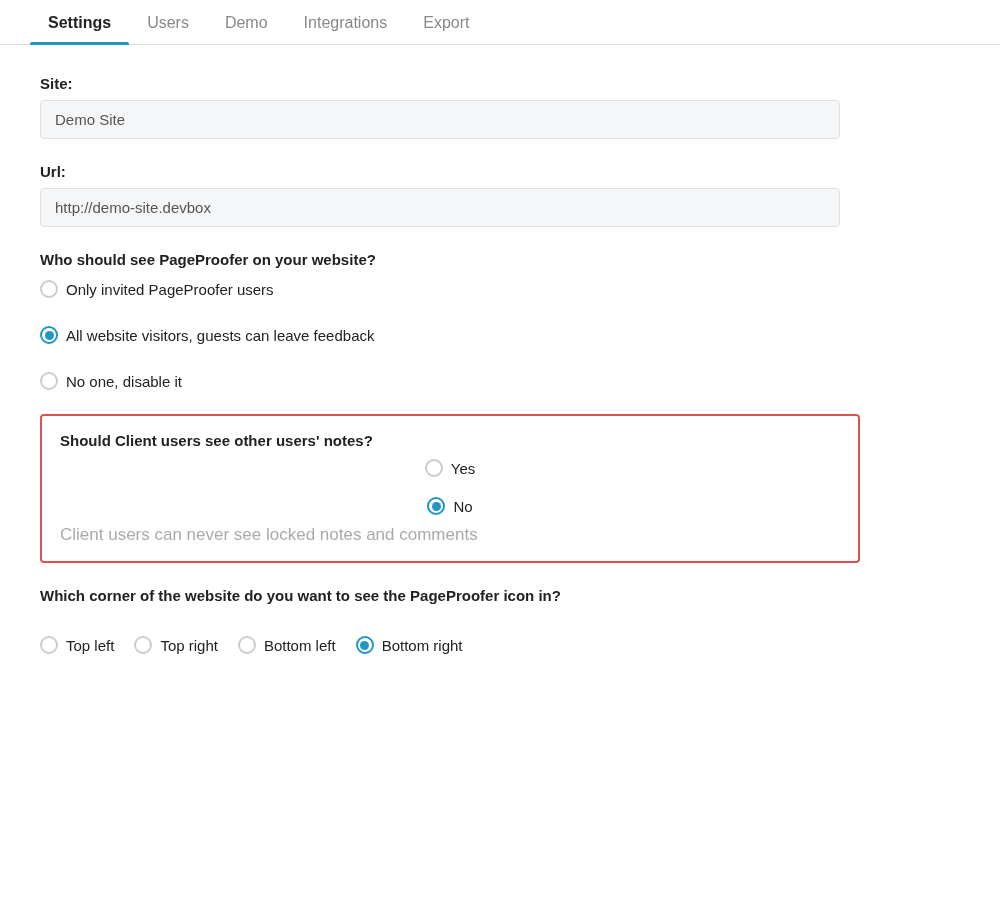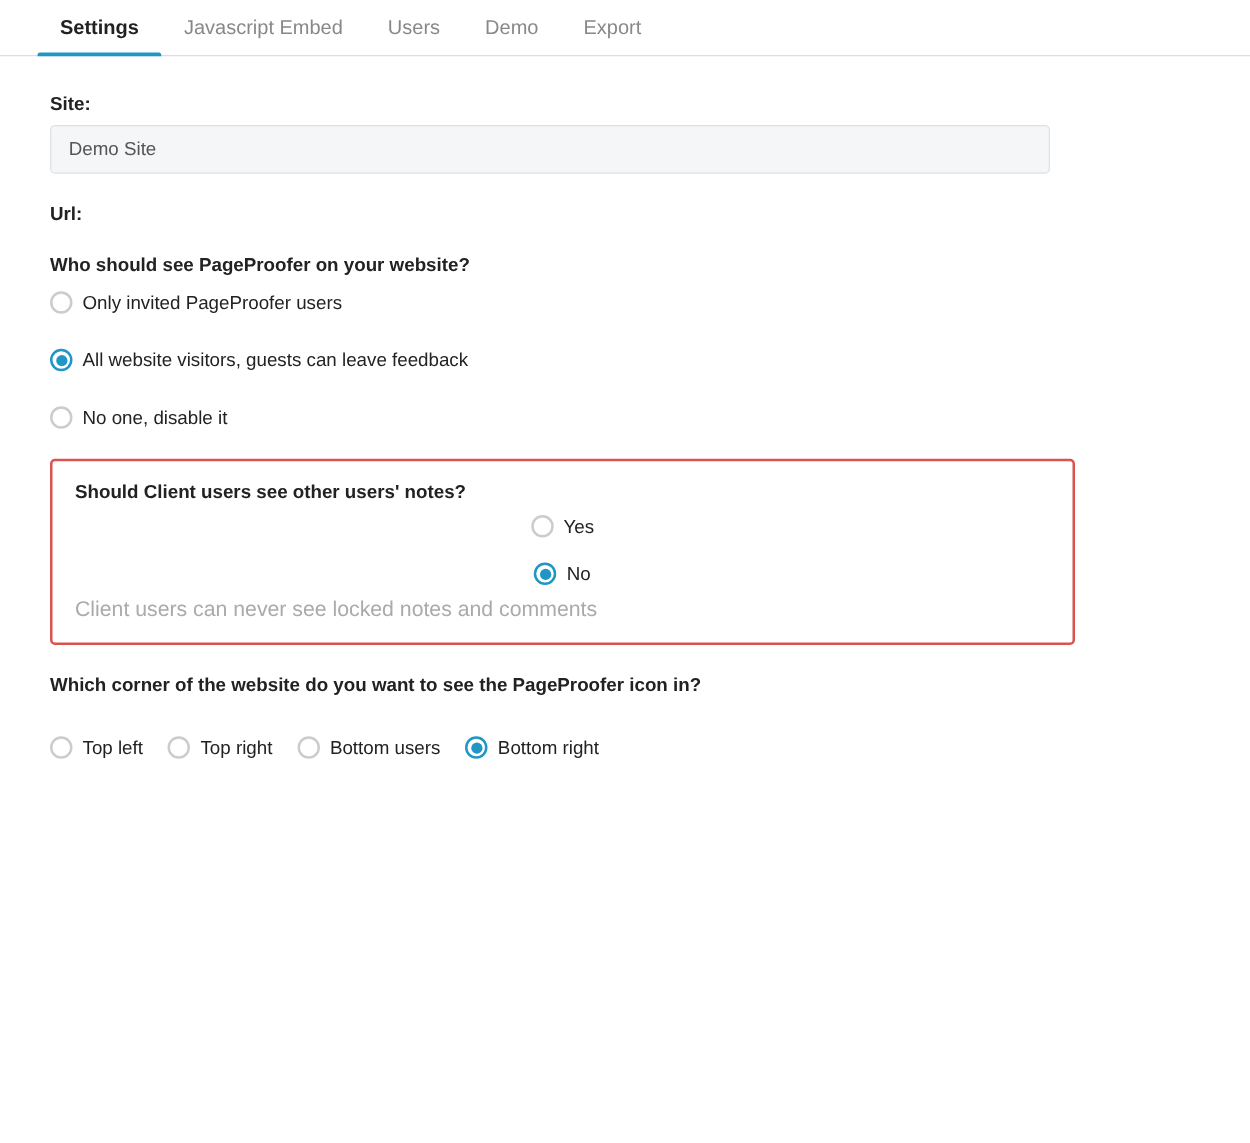--- a/index.html
+++ b/index.html
@@ -141,35 +141,36 @@
 
     .section-gap {
       margin-bottom: 10px;
     }
   </style>
 </head>
 <body>
 
 <nav class="tabs">
   <div class="tab active">Settings</div>
-  <div class="tab">Javascript Embed</div>
   <div class="tab">Users</div>
   <div class="tab">Demo</div>
+  <div class="tab">Integrations</div>
   <div class="tab">Export</div>
 </nav>
 
 <div class="content">
 
   <div class="form-group">
     <label class="form-label">Site:</label>
     <input class="form-input" type="text" value="Demo Site" style="">
   </div>
 
   <div class="form-group">
     <label class="form-label">Url:</label>
+    <input class="form-input" type="text" value="http://demo-site.devbox" style="">
   </div>
 
   <div class="section-gap">
     <div class="section-title">Who should see PageProofer on your website?</div>
     <div class="radio-group">
 
       <div class="radio-row">
         <div class="radio-btn"></div>
         <span>Only invited PageProofer users</span>
       </div>
@@ -214,21 +215,21 @@
         <span>Top left</span>
       </div>
 
       <div class="radio-row">
         <div class="radio-btn"></div>
         <span>Top right</span>
       </div>
 
       <div class="radio-row">
         <div class="radio-btn"></div>
-        <span>Bottom users</span>
+        <span>Bottom left</span>
       </div>
 
       <div class="radio-row">
         <div class="radio-btn checked"></div>
         <span>Bottom right</span>
       </div>
 
     </div>
   </div>
 

